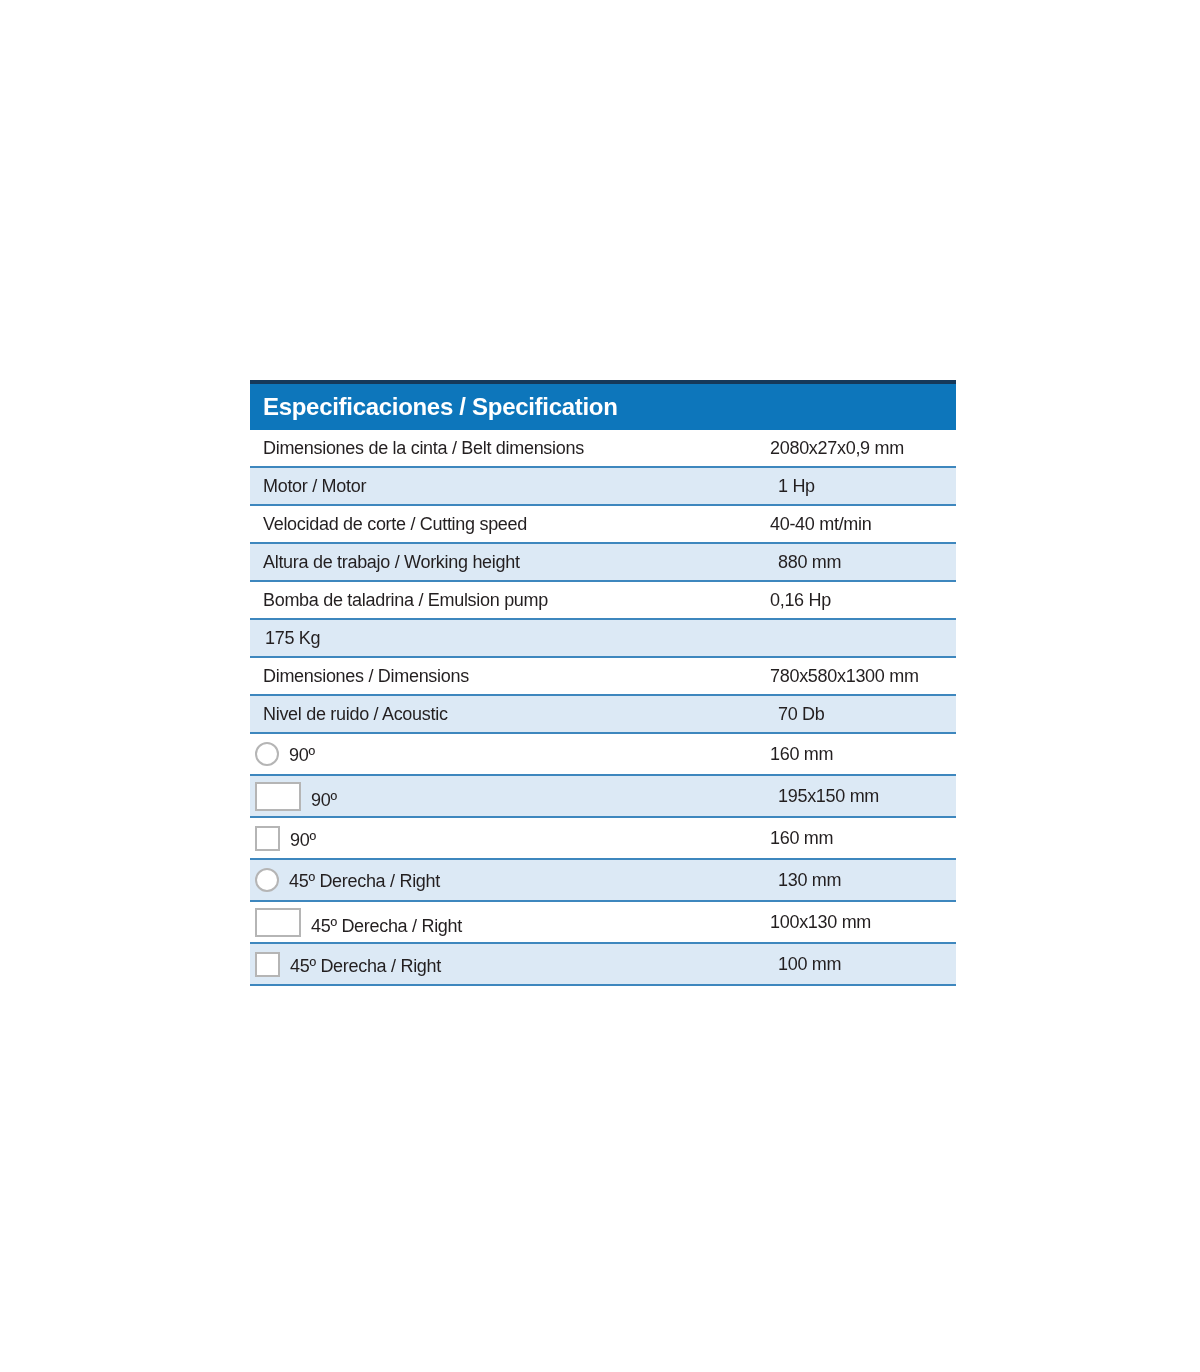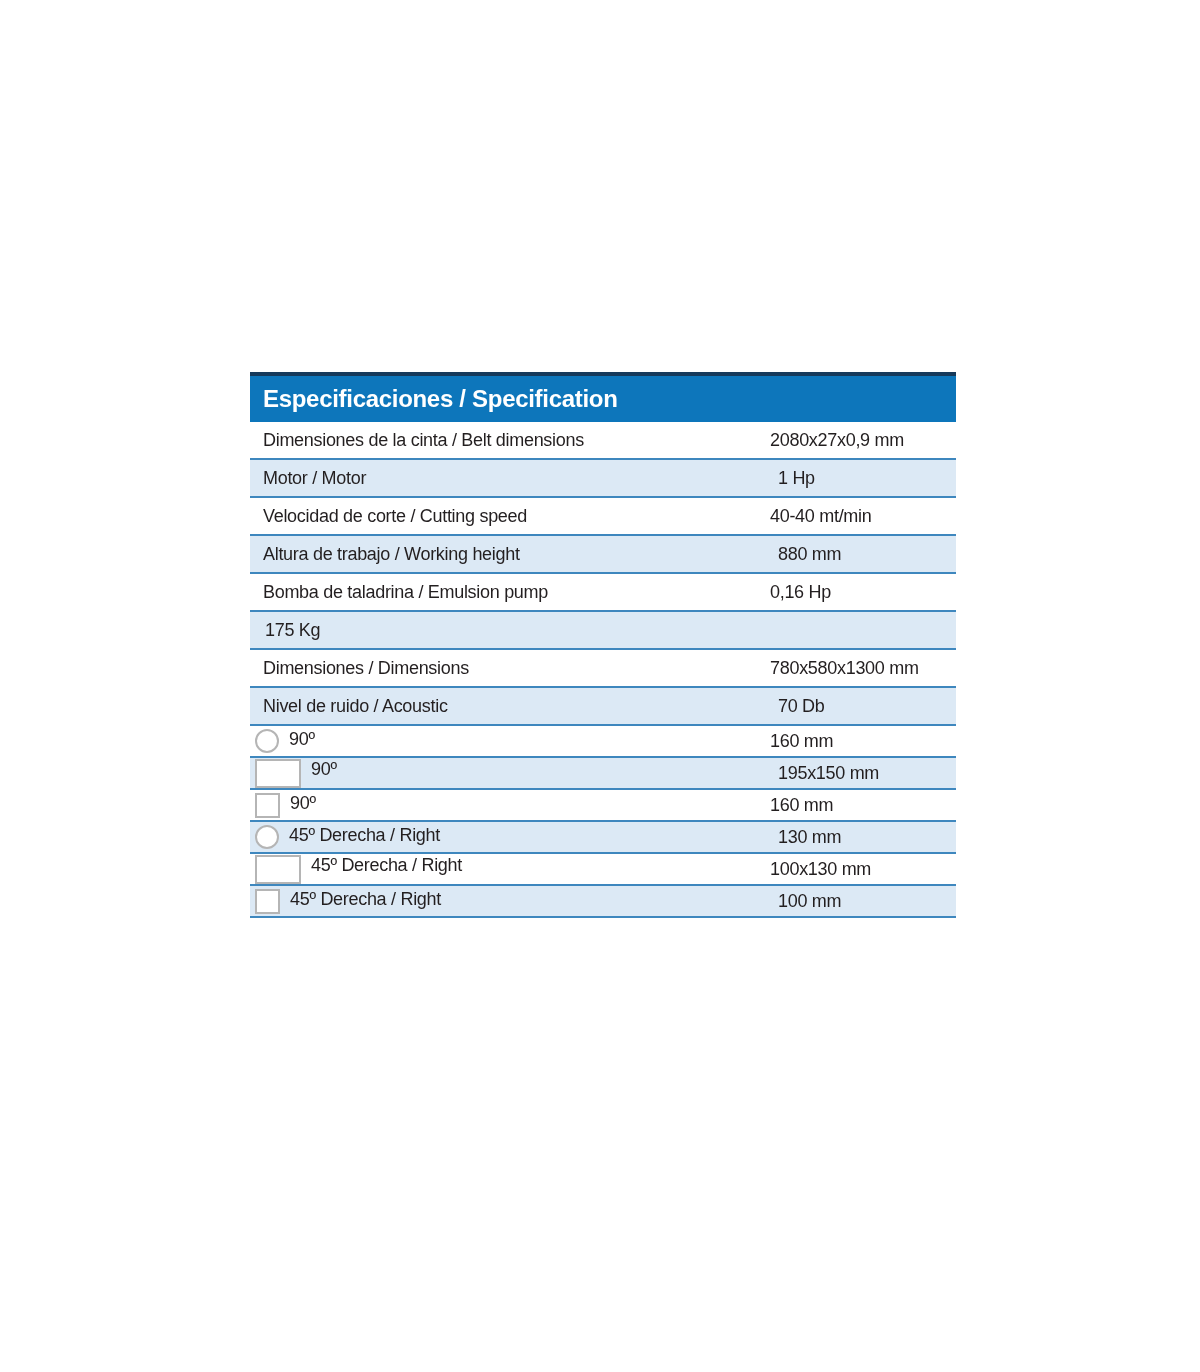--- a/index.html
+++ b/index.html
@@ -11,21 +11,21 @@
   .page {
     position: relative;
     width: 1200px;
     height: 1372px;
     background: #ffffff;
     overflow: hidden;
   }
   .spec-table {
     position: absolute;
     left: 250px;
-    top: 372px;
+    top: 380px;
     width: 706px;
   }
   .top-bar {
     height: 4px;
     background: #16395a;
   }
   .table-header {
     height: 46px;
     background: #0d76bb;
     color: #ffffff;
@@ -54,27 +54,27 @@
     align-items: center;
     height: 38px;
     box-sizing: border-box;
     border-bottom: 2px solid #3e87be;
     background: #ffffff;
     color: #231f20;
     font-size: 18px;
     letter-spacing: -0.3px;
   }
   .row.shaded { background: #dce9f5; gap: 8px; }
-  .row.icon-row { height: 32px; }
+  .row.icon-row { height: 42px; }
   .cell-label {
     width: 505px;
     padding-left: 13px;
     box-sizing: border-box;
     display: flex;
-    align-items: flex-start;
+    align-items: flex-end;
     white-space: nowrap;
     overflow: hidden;
   }
   .icon-row .cell-label { padding-left: 5px; }
   .cell-value {
     flex: 1;
     padding-left: 15px;
     white-space: nowrap;
   }
   .icon {

